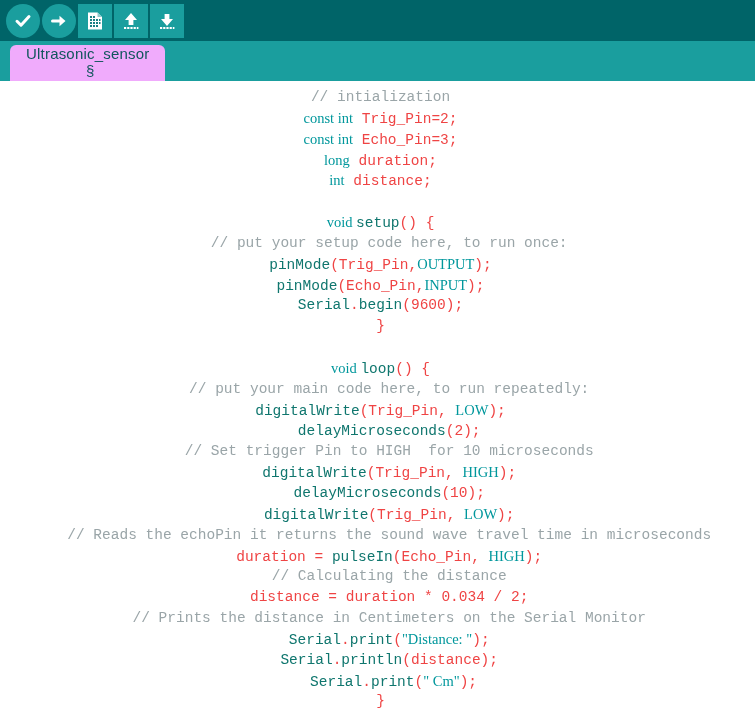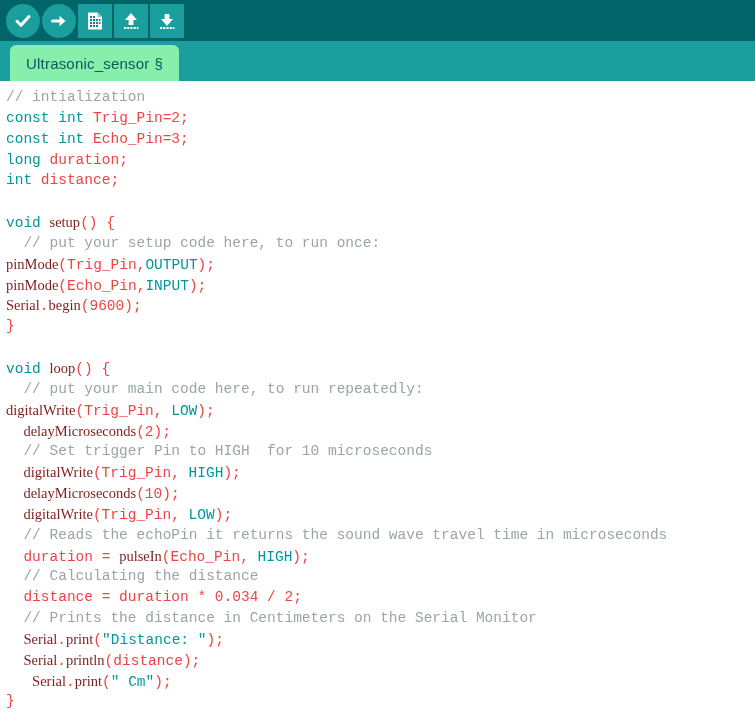--- a/index.html
+++ b/index.html
@@ -46,31 +46,32 @@
   #tabbar {
     height: 40px;
     background: #1a9e9e;
     display: flex;
     align-items: flex-end;
     padding-left: 10px;
     box-sizing: border-box;
     position: relative;
   }
   #tab-active {
-    background: #86efac;
+    background: #f0abfc;
     border-radius: 6px 6px 0 0;
     height: 36px;
     padding: 0 16px;
     display: flex;
     align-items: center;
     color: #10555c;
     font-size: 15px;
     letter-spacing: 0.2px;
     cursor: pointer;
     white-space: nowrap;
+    flex-direction: column;
   }
   #tab-section {
     margin-left: 5px;
     font-size: 15px;
     color: #10555c;
   }
 
   
   #editor {
     background: #ffffff;
@@ -80,26 +81,26 @@
     overflow: hidden;
   }
   #code {
     margin: 0;
     font-family: "Liberation Mono", "DejaVu Sans Mono", monospace;
     font-size: 14.5px;
     line-height: 20.85px;
     white-space: pre;
     color: #434f54;
   }
-  .ln { display: block; height: 20.85px; }
+  .ln { display: block; height: 20.85px; text-align: center; }
 
   
   .cm { color: #9aa5a8; }   
-  .kw { color: #00979c; }   
-  .fn { color: #7f1d1d; font-family: Liberation Serif, serif; }   
+  .kw { color: #00979c; font-family: Liberation Serif, serif; }   
+  .fn { color: #0f766e; }   
   .id { color: #ef4444; }   
 </style>
 </head>
 <body>
 
 <div id="toolbar">
 
   <div class="tb-btn tb-round" title="Verify">
     <span>
       <svg width="22" height="22" viewBox="0 0 22 22">

